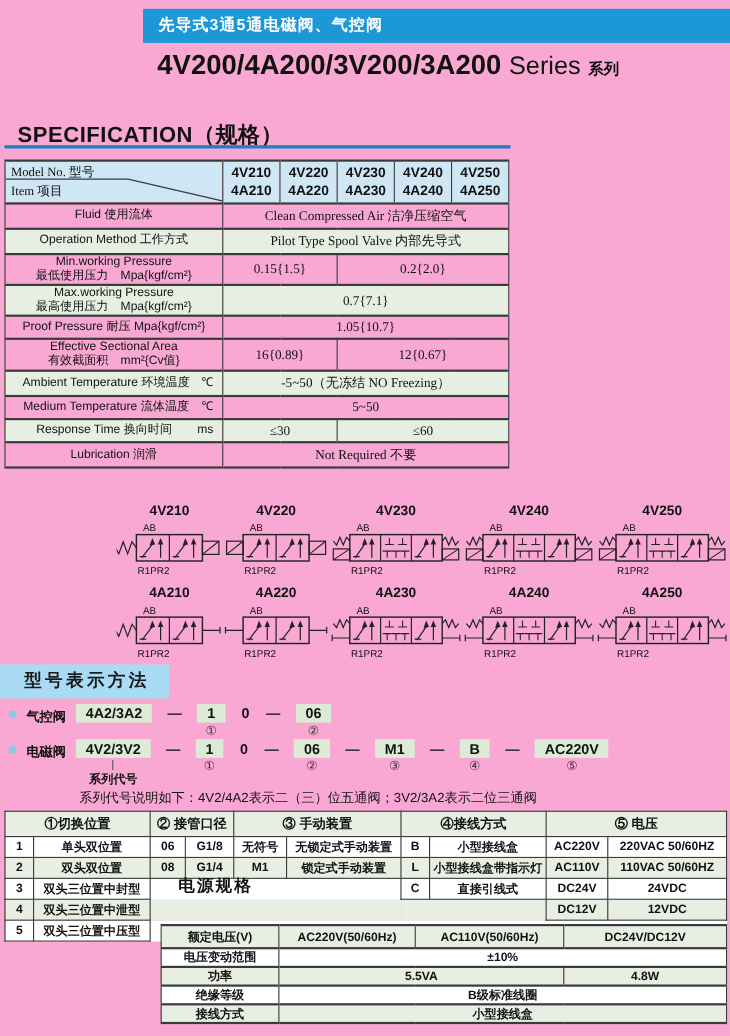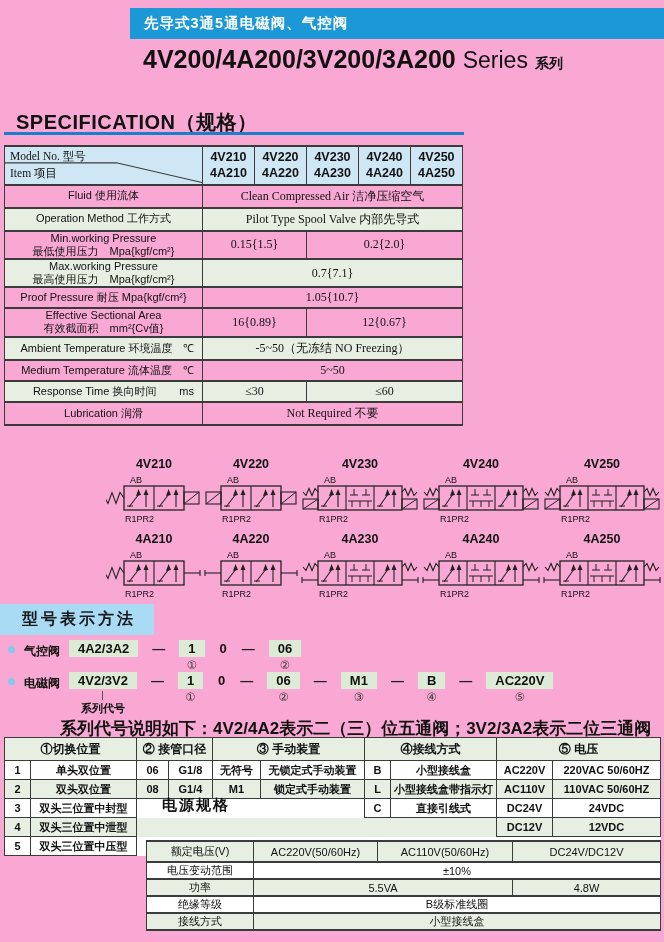--- a/index.html
+++ b/index.html
@@ -46,34 +46,34 @@
   .bullet{width:7px;height:7px;border-radius:50%;background:#86c8ec;margin-top:6px;flex:0 0 auto}
   .cl-label{font-size:12px;font-weight:bold;margin-top:3px;white-space:nowrap}
   .toks{display:flex;align-items:flex-start;gap:14px}
   .tok{display:flex;flex-direction:column;align-items:center}
   .tok .bx{background:var(--boxgreen,#dcead6);font-weight:bold;font-size:13px;padding:1px 9px;white-space:nowrap}
   .tok .pl{font-weight:bold;font-size:13px;padding:1px 1px}
   .tok .dash{font-weight:bold;font-size:13px;margin-top:1px;color:#222}
   .tok .num{font-size:11.5px;margin-top:3px;color:#333;line-height:1}
   .tok .sub-line{width:1px;height:9px;background:#555;margin-top:2px}
   .tok .sub-text{font-size:11px;font-weight:bold;margin-top:1px;white-space:nowrap}
-  .code-note{position:absolute;left:60px;top:717px;font-size:17px;font-weight:bold;white-space:nowrap}
+  .code-note{position:absolute;left:72px;top:717px;font-size:12px;font-weight:normal;white-space:nowrap}
 
   
   #sel-table{position:absolute;left:4px;top:737px;width:656px;border-collapse:collapse;table-layout:fixed}
   #sel-table td{border:1px solid #3b3b3b;text-align:center;font-size:11px;font-weight:bold;height:19px;padding:0 2px;background:#fff}
   #sel-table tr.hd td{height:23px;font-size:12px}
   #sel-table tr.g td{background:var(--green,#e6efe2)}
   #sel-table td.e{border:none;background:#fff}
 
   
   .power-heading{position:absolute;left:162px;top:796px;font-size:15px;font-weight:bold;letter-spacing:2px}
   #pow-table{position:absolute;left:146px;top:840px;width:514px;border-collapse:collapse;table-layout:fixed}
   #pow-table td{border:1px solid #3b3b3b;border-top-width:2px;border-bottom-width:2px;text-align:center;
-    font-size:11px;font-weight:normal;height:17px;padding:0 2px;background:#fff}
+    font-size:11px;font-weight:bold;height:17px;padding:0 2px;background:#fff}
   #pow-table tr.hd td{height:21px}
   #pow-table tr.g td{background:var(--green,#e6efe2)}
 
   svg{display:block}
 </style>
 </head>
 <body>
 
 <div id="page">
 

